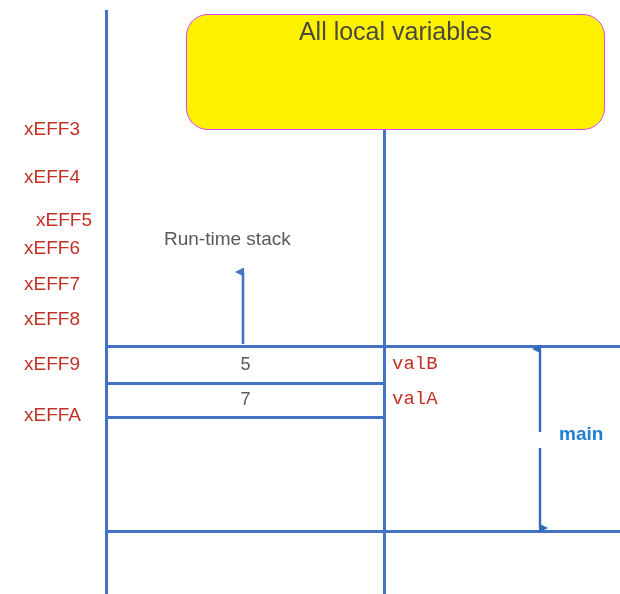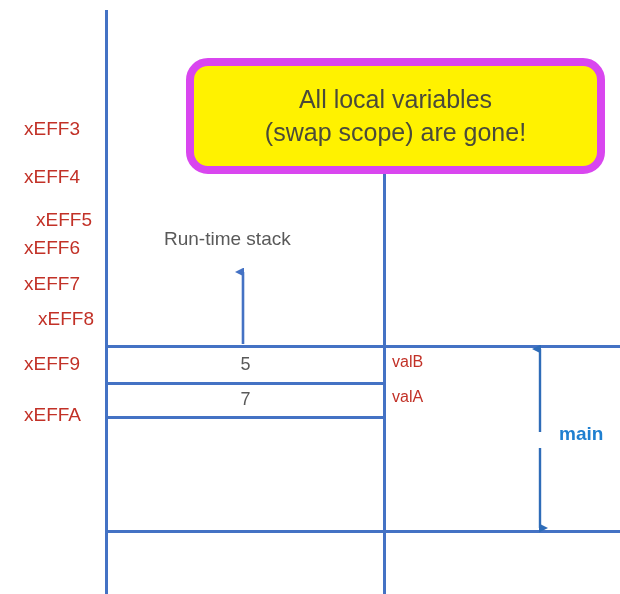--- a/index.html
+++ b/index.html
@@ -46,22 +46,23 @@
     color: #595959;
     font-size: 18px;
     text-align: center;
     white-space: nowrap;
   }
 
   
   .varlabel {
     position: absolute;
     color: #C23127;
-    font-size: 16px;
+    font-size: 19px;
     white-space: nowrap;
+    font-family: Liberation Mono, monospace;
   }
 
   
   .stack-caption {
     position: absolute;
     color: #595959;
     font-size: 19px;
     white-space: nowrap;
     text-align: center;
   }
@@ -72,28 +73,26 @@
     color: #1F7FD0;
     font-size: 19px;
     font-weight: bold;
     white-space: nowrap;
   }
 
   
   .callout {
     position: absolute;
     background: #FFF200;
-    border: 8px solid #d946ef;
+    border: 1px solid #d946ef;
     border-radius: 22px;
     box-sizing: border-box;
     display: flex;
-    align-items: center;
     justify-content: center;
     text-align: center;
-    margin-top: 44px;
   }
   .callout-text {
     color: #4A4A3A;
     font-size: 25px;
     line-height: 1.32;
     padding: 0 14px;
   }
 
   svg.overlay {
     position: absolute;
@@ -115,21 +114,21 @@
   <div class="hline" style="left:105px; top:345px; width:515px;"></div>
   <div class="hline" style="left:105px; top:382px; width:281px;"></div>
   <div class="hline" style="left:105px; top:416px; width:281px;"></div>
   <div class="hline" style="left:105px; top:530px; width:515px;"></div>
 
   <div class="addr" style="left:24px; top:118px;">xEFF3</div>
   <div class="addr" style="left:24px; top:166px;">xEFF4</div>
   <div class="addr" style="left:36px; top:201px;margin-top:8px;">xEFF5</div>
   <div class="addr" style="left:24px; top:237px;">xEFF6</div>
   <div class="addr" style="left:24px; top:273px;">xEFF7</div>
-  <div class="addr" style="left:24px; top:308px;margin-left:14px;">xEFF8</div>
+  <div class="addr" style="left:24px; top:308px;">xEFF8</div>
   <div class="addr" style="left:24px; top:353px;">xEFF9</div>
   <div class="addr" style="left:24px; top:404px;">xEFFA</div>
 
   <div class="cell-value" style="left:108px; top:354px; width:275px;">5</div>
   <div class="cell-value" style="left:108px; top:389px; width:275px;">7</div>
 
   <div class="varlabel" style="left:392px; top:353px;">valB</div>
   <div class="varlabel" style="left:392px; top:388px;">valA</div>
 
   <div class="stack-caption" style="left:164px; top:228px;">Run-time stack</div>
@@ -155,17 +154,16 @@
 
     <g>
       <line x1="540" y1="432" x2="540" y2="349" stroke="#2E6CB8" stroke-width="2.4" marker-end="url(#arrUp2)"></line>
       <line x1="540" y1="448" x2="540" y2="528" stroke="#2E6CB8" stroke-width="2.4" marker-end="url(#arrDown)"></line>
     </g>
   </svg>
 
   <div class="callout" style="left:186px; top:14px; width:419px; height:116px;">
     <div class="callout-text">
       <div>All local variables</div>
-      <div>(swap scope) are gone!</div>
     </div>
   </div>
 
 </div>
 
 </body></html>

